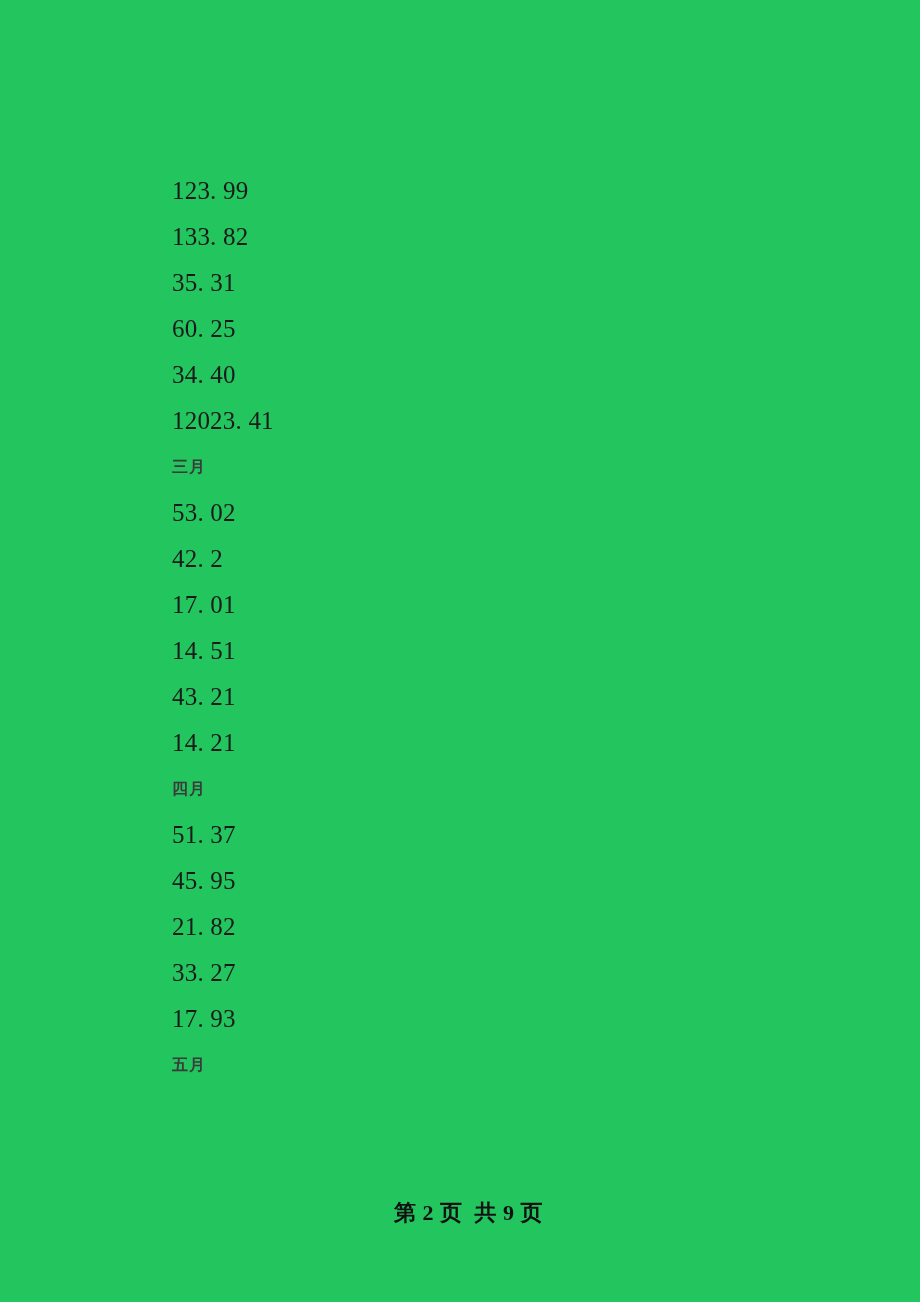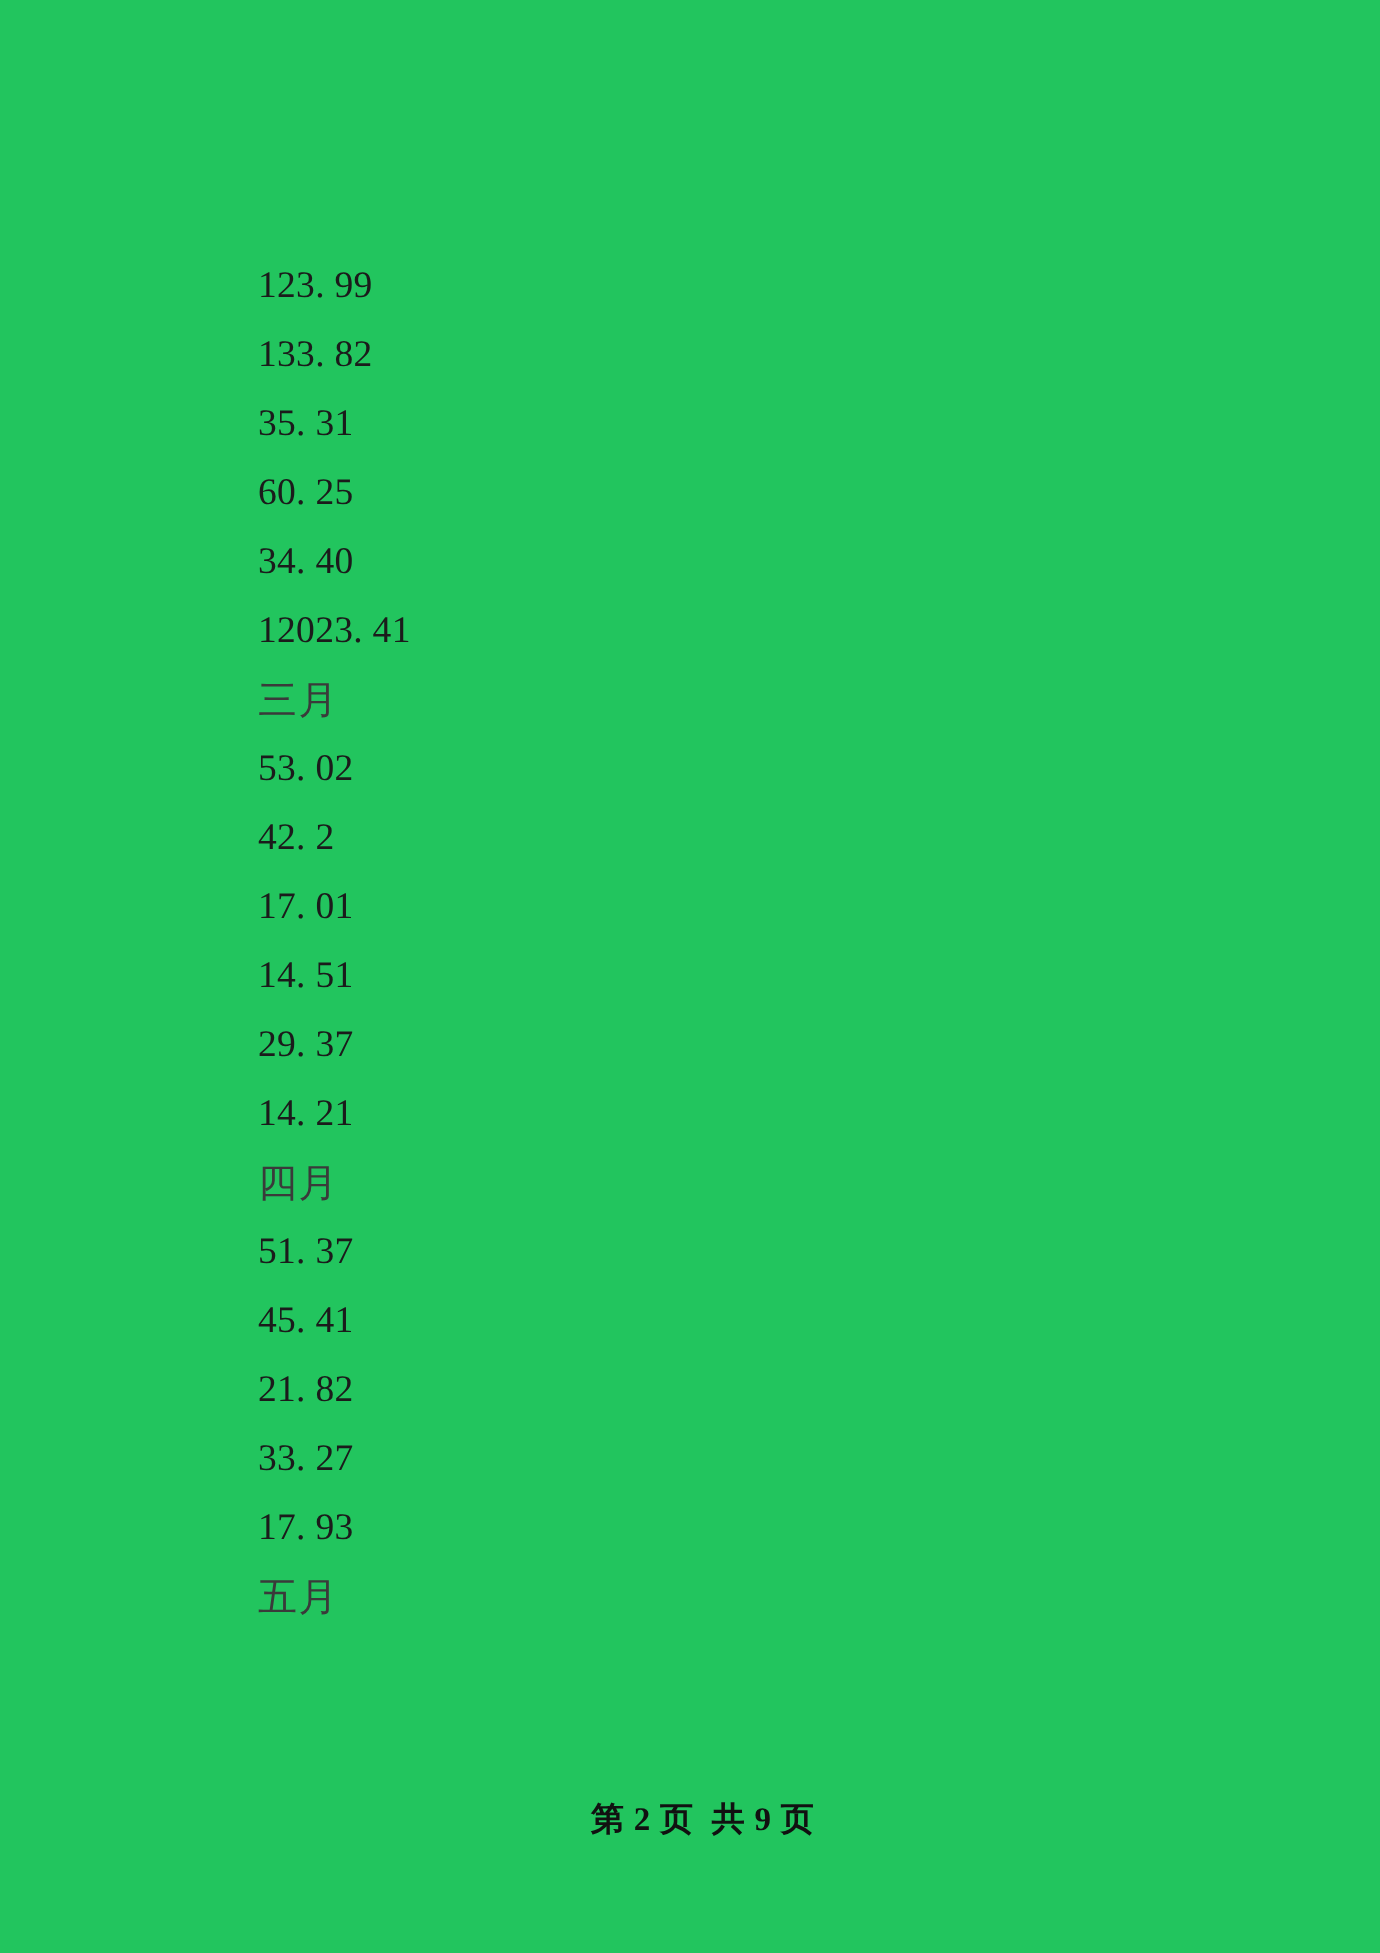--- a/index.html
+++ b/index.html
@@ -37,23 +37,23 @@
 
   
   .doc-line.value {
     font-family: "Liberation Serif", "DejaVu Serif", serif;
     color: #1b1b1b;
   }
 
   
   .doc-line.month {
     font-family: "DejaVu Sans", "Liberation Sans", sans-serif;
-    font-size: 26px;
+    font-size: 16px;
     color: #3a3a3a;
-    font-weight: 400;
+    font-weight: 700;
     letter-spacing: 1px;
   }
 
   
   .page-footer {
     position: absolute;
     left: 17px;
     right: 0;
     top: 1198px;
     text-align: center;
@@ -75,25 +75,25 @@
       <div class="doc-line value">133. 82</div>
       <div class="doc-line value">35. 31</div>
       <div class="doc-line value">60. 25</div>
       <div class="doc-line value">34. 40</div>
       <div class="doc-line value">12023. 41</div>
       <div class="doc-line month">三月</div>
       <div class="doc-line value">53. 02</div>
       <div class="doc-line value">42. 2</div>
       <div class="doc-line value">17. 01</div>
       <div class="doc-line value">14. 51</div>
-      <div class="doc-line value">29. 37</div>
+      <div class="doc-line value">43. 21</div>
       <div class="doc-line value">14. 21</div>
       <div class="doc-line month">四月</div>
       <div class="doc-line value">51. 37</div>
-      <div class="doc-line value">45. 41</div>
+      <div class="doc-line value">45. 95</div>
       <div class="doc-line value">21. 82</div>
       <div class="doc-line value">33. 27</div>
       <div class="doc-line value">17. 93</div>
       <div class="doc-line month">五月</div>
     </div>
 
   <div class="page-footer">第 2 页  共 9 页</div>
 
 </div>
 

